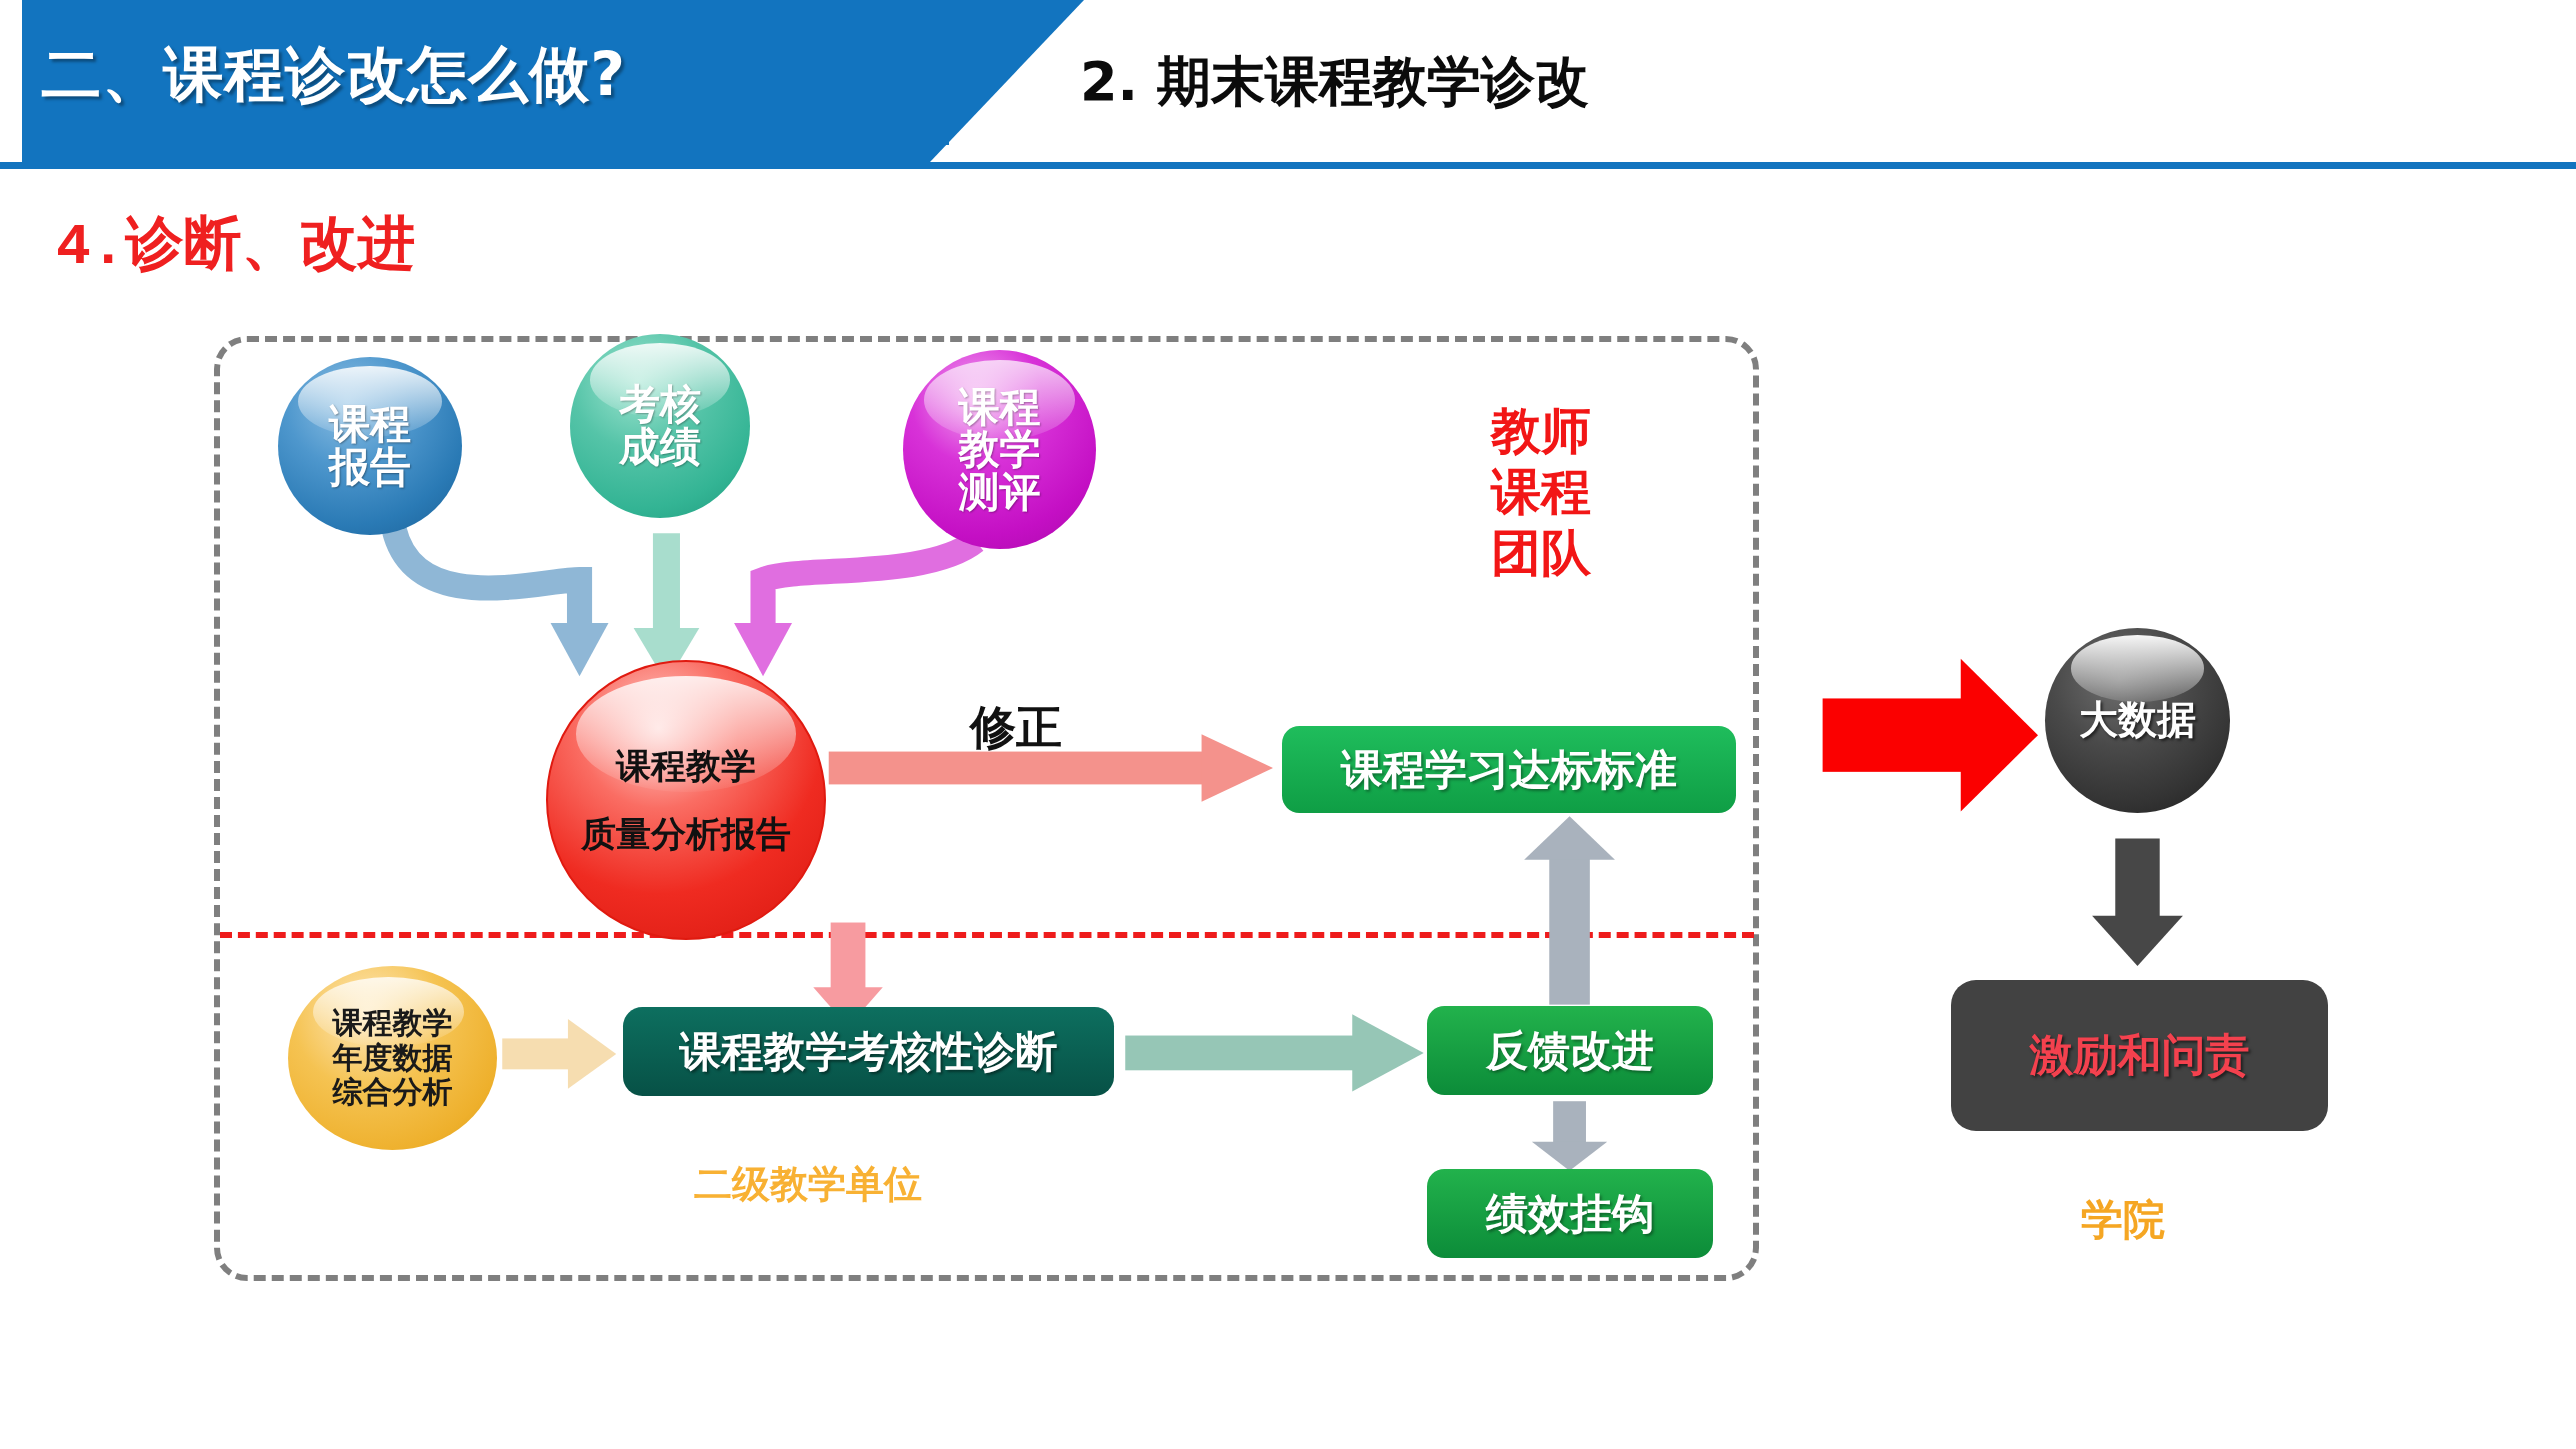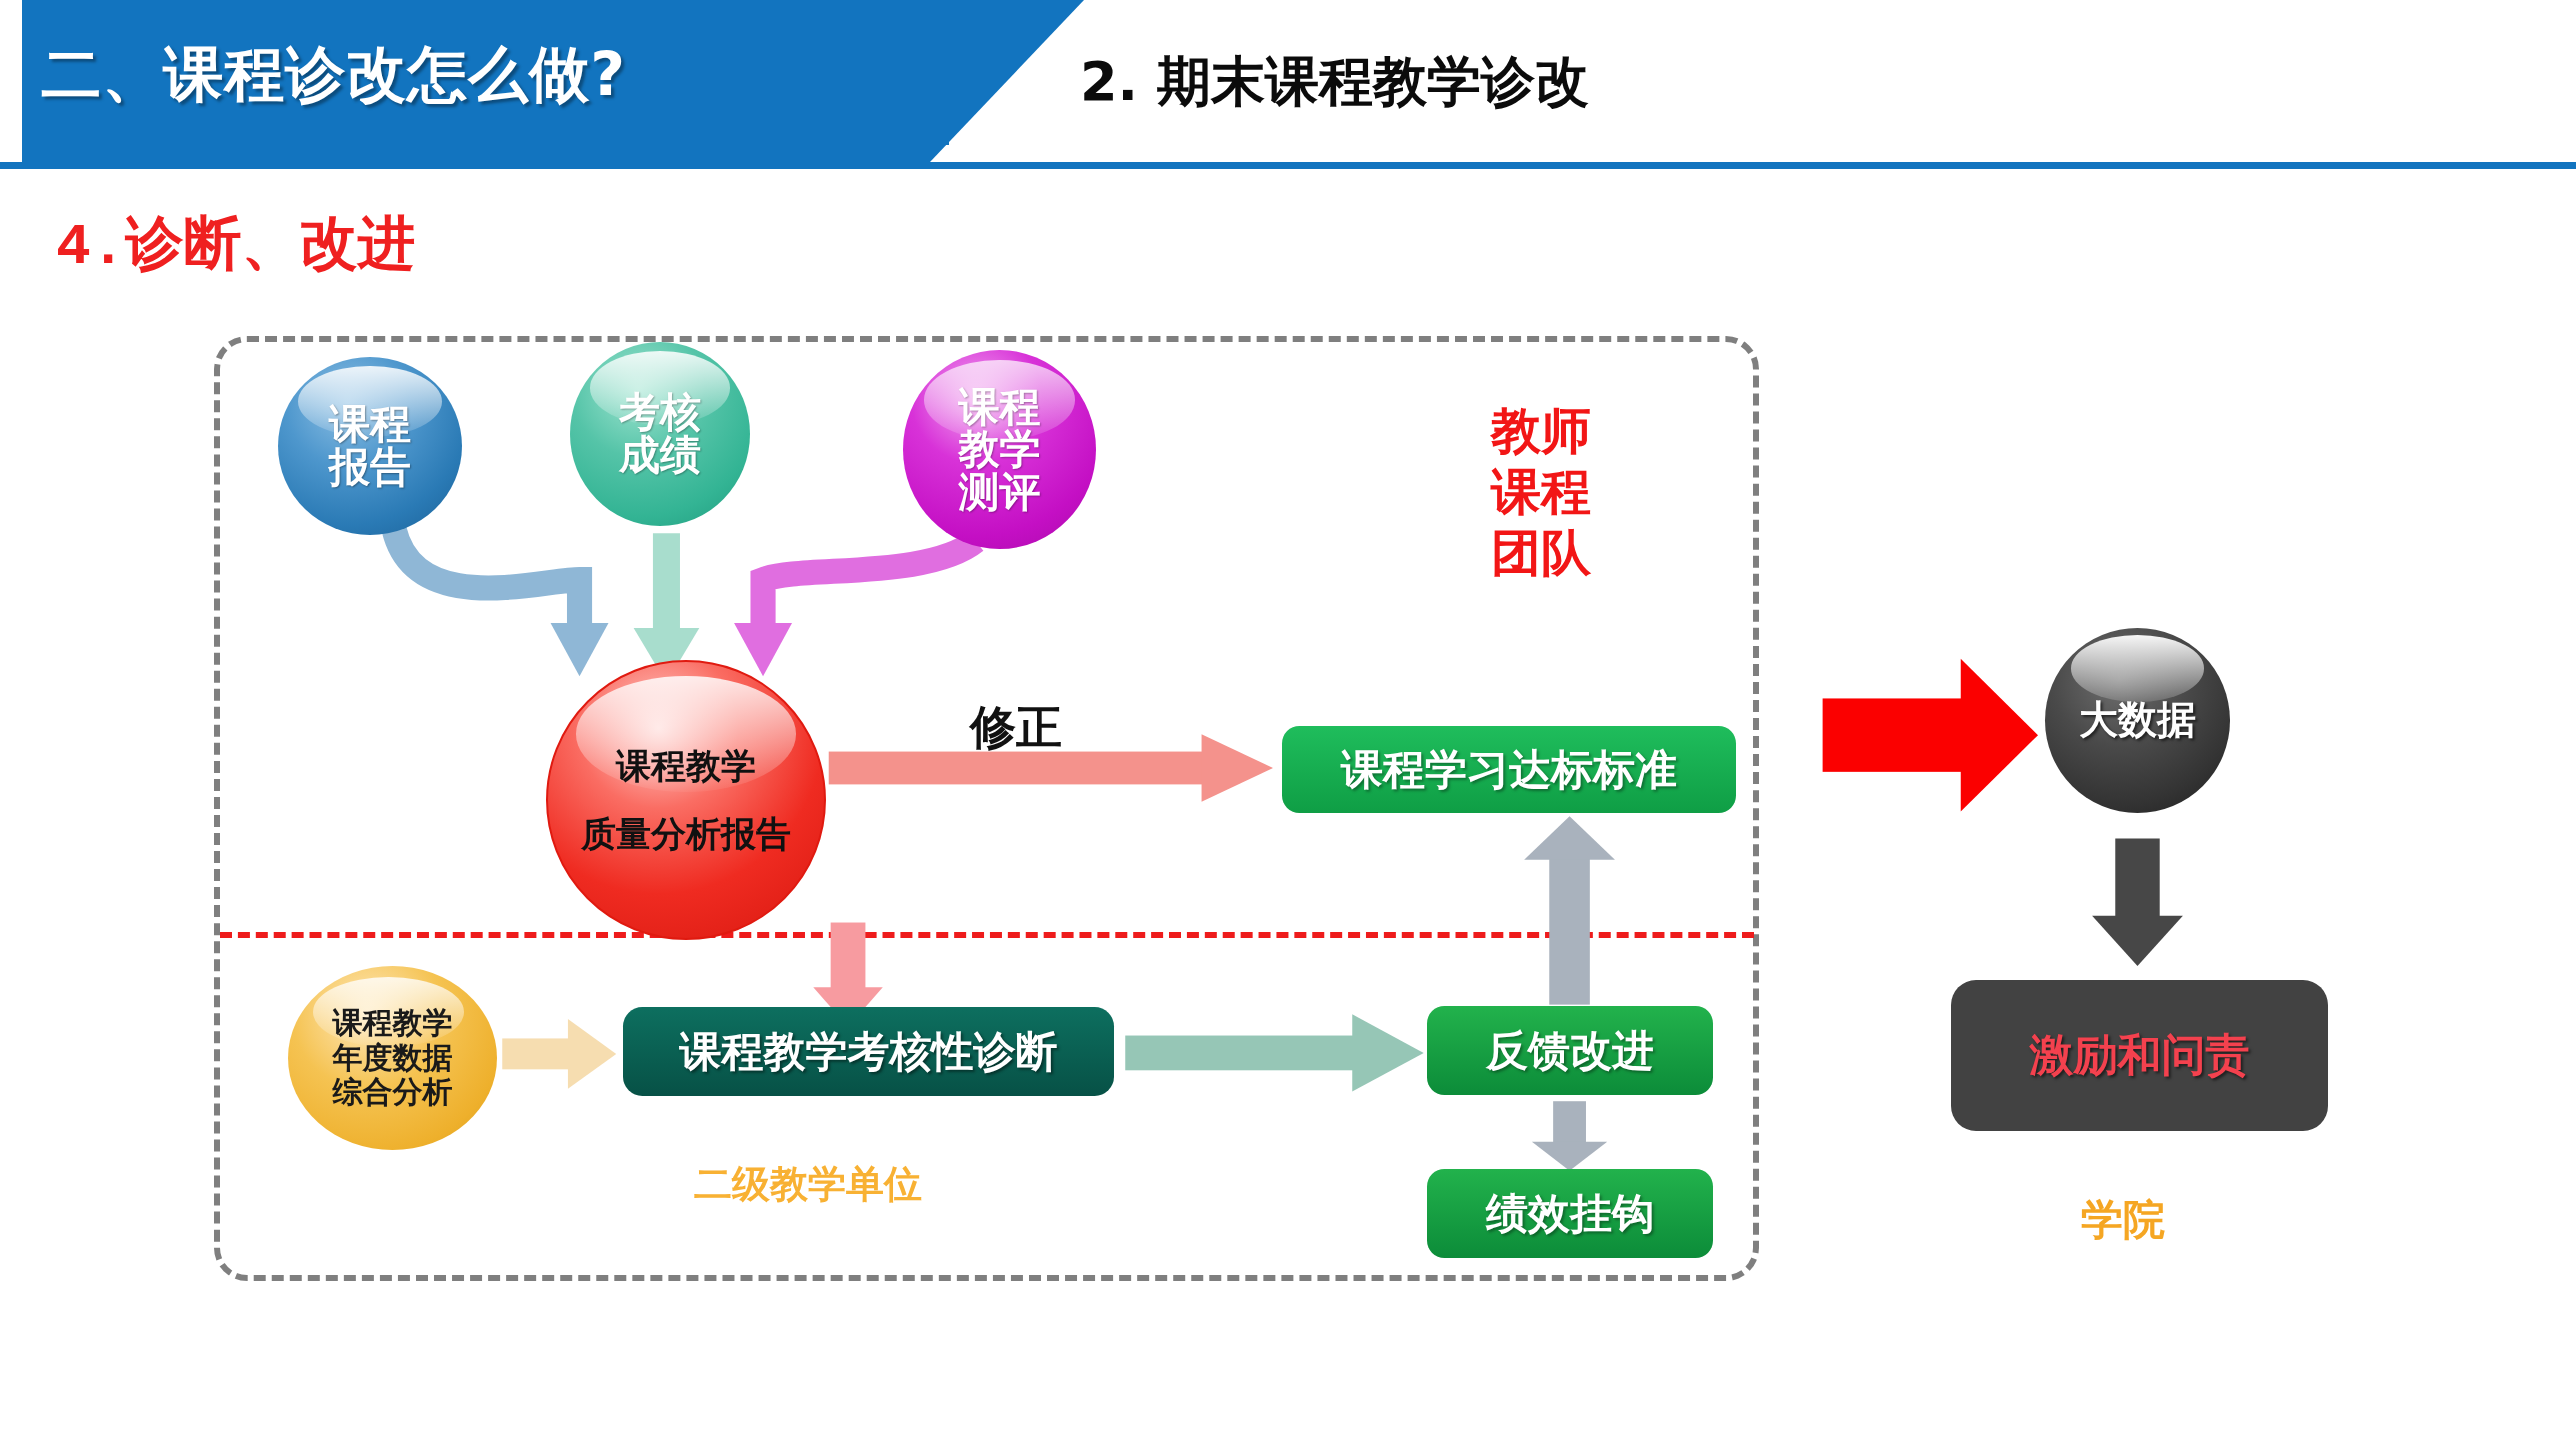--- a/index.html
+++ b/index.html
@@ -53,21 +53,21 @@
   .sphere .gloss {
     position:absolute; left:11%; top:5%; width:78%; height:40%;
     border-radius:50%; pointer-events:none;
     background:linear-gradient(to bottom, rgba(255,255,255,0.88), rgba(255,255,255,0.10));
   }
   .sphere .lbl { position:relative; z-index:2; }
 
   #sph-report { left:278px; top:357px; width:184px; height:178px; font-size:41px; color:#fff;
     background:radial-gradient(circle at 38% 26%, #8ec0e4 0%, #4e97cd 36%, #2a7ab5 70%, #1a5f95 100%);
     text-shadow:1px 1px 1.9px rgba(0,0,0,.35); }
-  #sph-score { left:570px; top:342px; width:180px; height:184px; font-size:41px; color:#fff;
+  #sph-score { left:570px; top:334px; width:180px; height:184px; font-size:41px; color:#fff;
     background:radial-gradient(circle at 38% 26%, #9fe4d0 0%, #55c4a8 38%, #33b494 72%, #1f9a7d 100%);
     text-shadow:1px 1px 1.9px rgba(0,0,0,.3); }
   #sph-eval { left:903px; top:350px; width:193px; height:199px; font-size:41px; color:#fff;
     background:radial-gradient(circle at 38% 24%, #f2a8f0 0%, #d832d8 34%, #c40fc4 72%, #a80aa8 100%);
     text-shadow:1px 1px 1.9px rgba(0,0,0,.3); }
   #sph-eval .gloss { background:linear-gradient(to bottom, rgba(255,255,255,0.72), rgba(255,255,255,0.10)); }
 
   #sph-quality { left:546px; top:660px; width:280px; height:280px; font-size:35px; color:#111;
     background:radial-gradient(circle at 40% 24%, #ffd7d4 0%, #fa6d63 30%, #ef2b21 62%, #d8170f 100%);
     border:2.9px solid #e01a10; }

